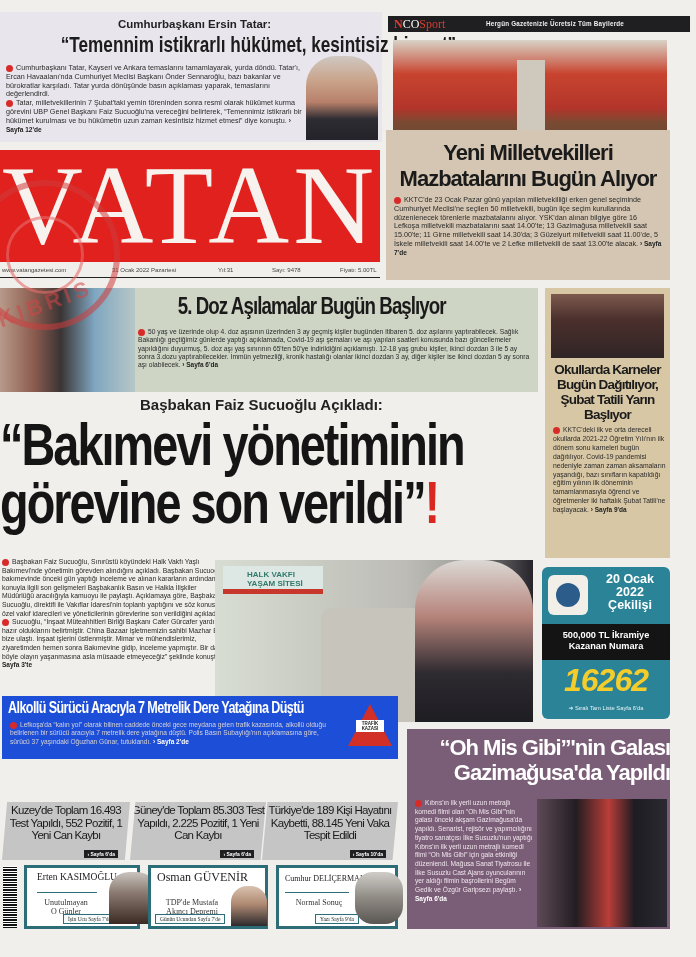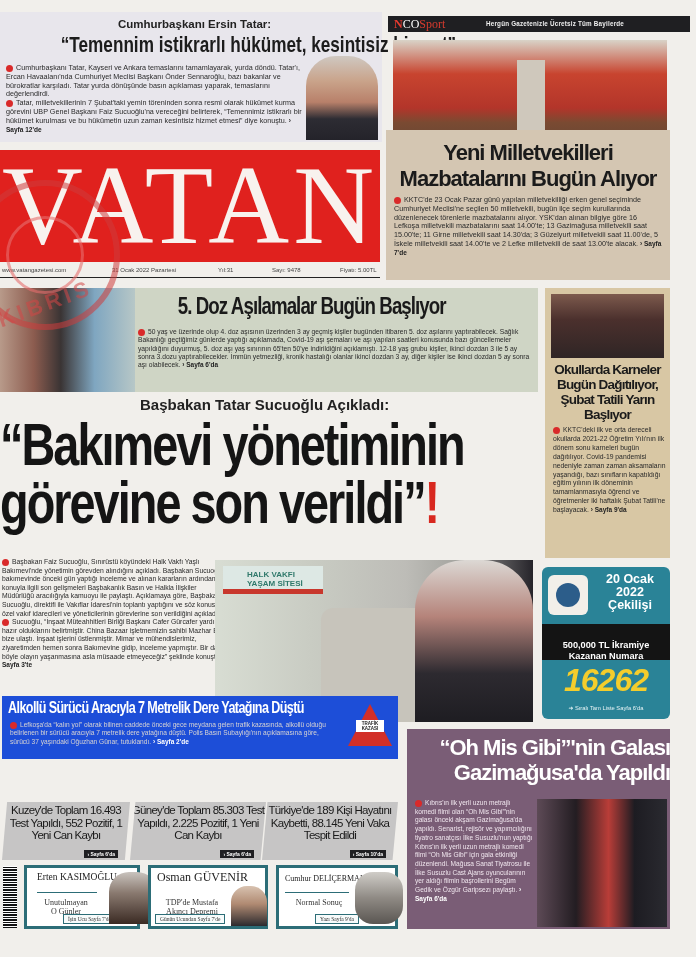--- a/index.html
+++ b/index.html
@@ -53,21 +53,21 @@
 #main-txt{left:2px;top:558px;width:225px;font-size:6.8px;line-height:8.6px}
 #main-photo{left:215px;top:560px;width:318px;height:162px;background:linear-gradient(90deg,#d8ddd3 0%,#c9ccc3 30%,#bdbcb7 60%,#a7a7a2 75%,#26242a 100%)}
 #main-photo .sign{left:8px;top:6px;width:100px;height:28px;background:#dde8e4;border-bottom:5px solid #c8372c;font-size:8px;font-weight:bold;color:#30796b;padding:4px 0 0 24px;line-height:9px}
 #main-photo .bus{left:106px;top:48px;width:110px;height:114px;background:#c7c4bb;border-radius:12px 12px 0 0}
 #main-photo .pm{left:200px;top:0;width:118px;height:162px;background:linear-gradient(180deg,#dcd8d4 0%,#b5837a 35%,#2d2a30 70%,#1e1d22 100%);border-radius:50px 50px 0 0}
 
 #lotto{left:542px;top:567px;width:128px;height:152px;background:#2a8397;border-radius:6px;overflow:hidden}
 #lotto .logo{left:6px;top:8px;width:40px;height:40px;background:#f2efe9;border-radius:6px}
 #lotto .logo .c{left:8px;top:8px;width:24px;height:24px;border-radius:50%;background:#2c5d8a}
 #lotto .date{left:52px;top:6px;width:72px;text-align:center;font-size:12.5px;line-height:13px;font-weight:900;color:#fff}
-#lotto .band{left:0;top:57px;width:128px;height:36px;background:#141414;text-align:center;font-size:9.2px;line-height:11px;font-weight:bold;color:#fff;padding-top:16px}
+#lotto .band{left:0;top:57px;width:128px;height:36px;background:#141414;text-align:center;font-size:9.2px;line-height:11px;font-weight:bold;color:#fff;padding-top:6px}
 #lotto .num{left:0;top:95px;width:128px;text-align:center;font-size:32px;font-weight:900;font-style:italic;color:#f4cd2c;letter-spacing:-1px}
 #lotto .ref{left:0;top:138px;width:128px;text-align:center;font-size:5.8px;color:#e8f4f6;font-weight:normal}
 
 #alk{left:2px;top:696px;width:396px;height:63px;background:#1d4ed8}
 #alk .h{left:6px;top:2px;font-size:17px;color:#fff;font-weight:900;letter-spacing:-.8px;transform:scaleX(0.74);white-space:nowrap;transform-origin:left top}
 #alk .txt{left:8px;top:25px;width:330px;font-size:6.6px;line-height:8.3px;color:#d6d3d3}
 #alk .txt .ref{color:#fff}
 #alk .sign{left:346px;top:8px;width:0;height:0;border-left:22px solid transparent;border-right:22px solid transparent;border-bottom:42px solid #d22f27}
 #alk .signin{left:354px;top:24px;font-size:4.5px;font-weight:bold;color:#222;text-align:center;width:28px;background:#fff;padding:1px}
 
@@ -144,21 +144,21 @@
 </div>
 
 <div id="okul" class="abs">
   <div class="abs photo"></div>
   <div class="abs h">Okullarda Karneler Bugün Dağıtılıyor, Şubat Tatili Yarın Başlıyor</div>
   <div class="abs txt body-txt">
     <span class="bullet"></span><span>KKTC'deki ilk ve orta dereceli okullarda 2021-22 Öğretim Yılı'nın ilk dönem sonu karneleri bugün dağıtılıyor. Covid-19 pandemisi nedeniyle zaman zaman aksamaların yaşandığı, bazı sınıfların kapatıldığı eğitim yılının ilk döneminin tamamlanmasıyla öğrenci ve öğretmenler iki haftalık Şubat Tatili'ne başlayacak.</span> <span class="ref">› Sayfa 9'da</span>
   </div>
 </div>
 
-<div id="main-kicker" class="abs">Başbakan Tatar Sucuoğlu Açıkladı:</div>
+<div id="main-kicker" class="abs">Başbakan Faiz Sucuoğlu Açıkladı:</div>
 <div id="main-h" class="abs">
   <span class="l">“Bakımevi yönetiminin</span>
   <span class="l"><span>görevine son verildi”</span><span class="ex">!</span></span>
 </div>
 <div id="main-txt" class="abs body-txt">
   <p><span class="bullet"></span><span>Başbakan Faiz Sucuoğlu, Sınırüstü köyündeki Halk Vakfı Yaşlı Bakımevi'nde yönetimin görevden alındığını açıkladı. Başbakan Sucuoğlu, bakımevinde önceki gün yaptığı inceleme ve alınan kararların ardından konuyla ilgili son gelişmeleri Başbakanlık Basın ve Halkla İlişkiler Müdürlüğü aracılığıyla kamuoyu ile paylaştı. Açıklamaya göre, Başbakan Sucuoğlu, direktifi ile Vakıflar İdaresi'nin toplantı yaptığını ve söz konusu özel vakıf idarecileri ve yöneticilerinin görevlerine son verildiğini açıkladı.</span></p>
   <p><span class="bullet"></span><span>Sucuoğlu, “İnşaat Müteahhitleri Birliği Başkanı Cafer Gürcafer yardıma hazır olduklarını belirtmiştir. China Bazaar işletmemizin sahibi Mazhar Bey, bize ulaştı. İnşaat işlerini üstlenmiştir. Mimar ve mühendislerimiz, ziyaretimden hemen sonra Bakımevine gidip, inceleme yapmıştır. Bir daha böyle olayın yaşanmasına asla müsaade etmeyeceğiz” şeklinde konuştu.</span> <span class="ref">› Sayfa 3'te</span></p>
 </div>
 <div id="main-photo" class="abs">
   <div class="abs sign"><span>HALK VAKFI</span><br><span>YAŞAM SİTESİ</span></div>

